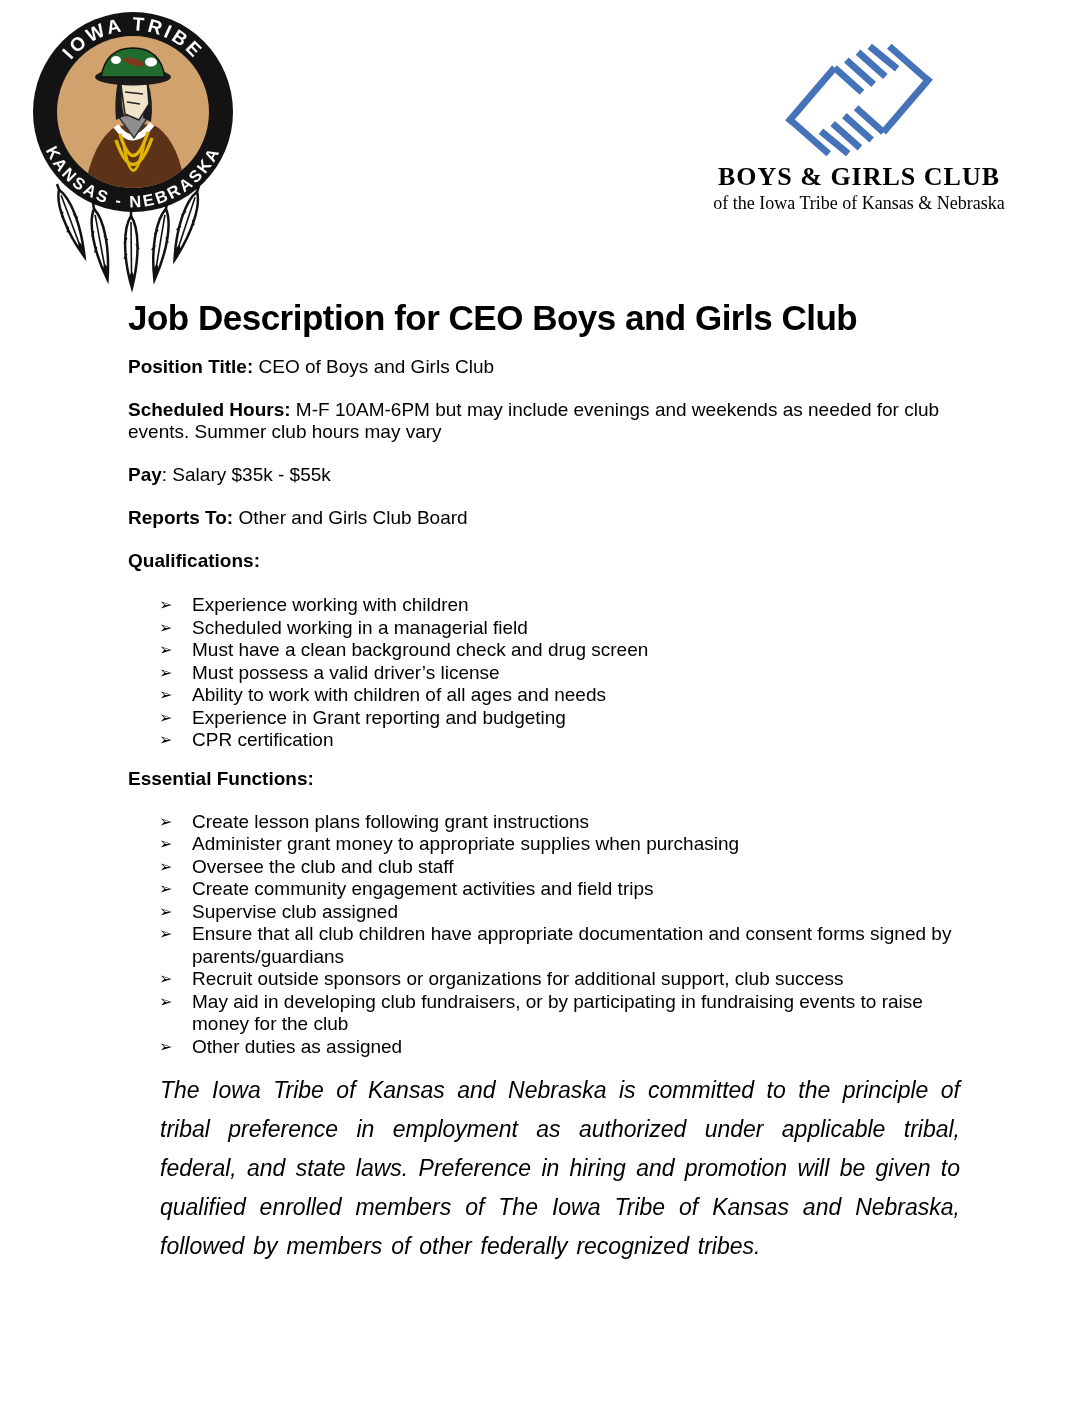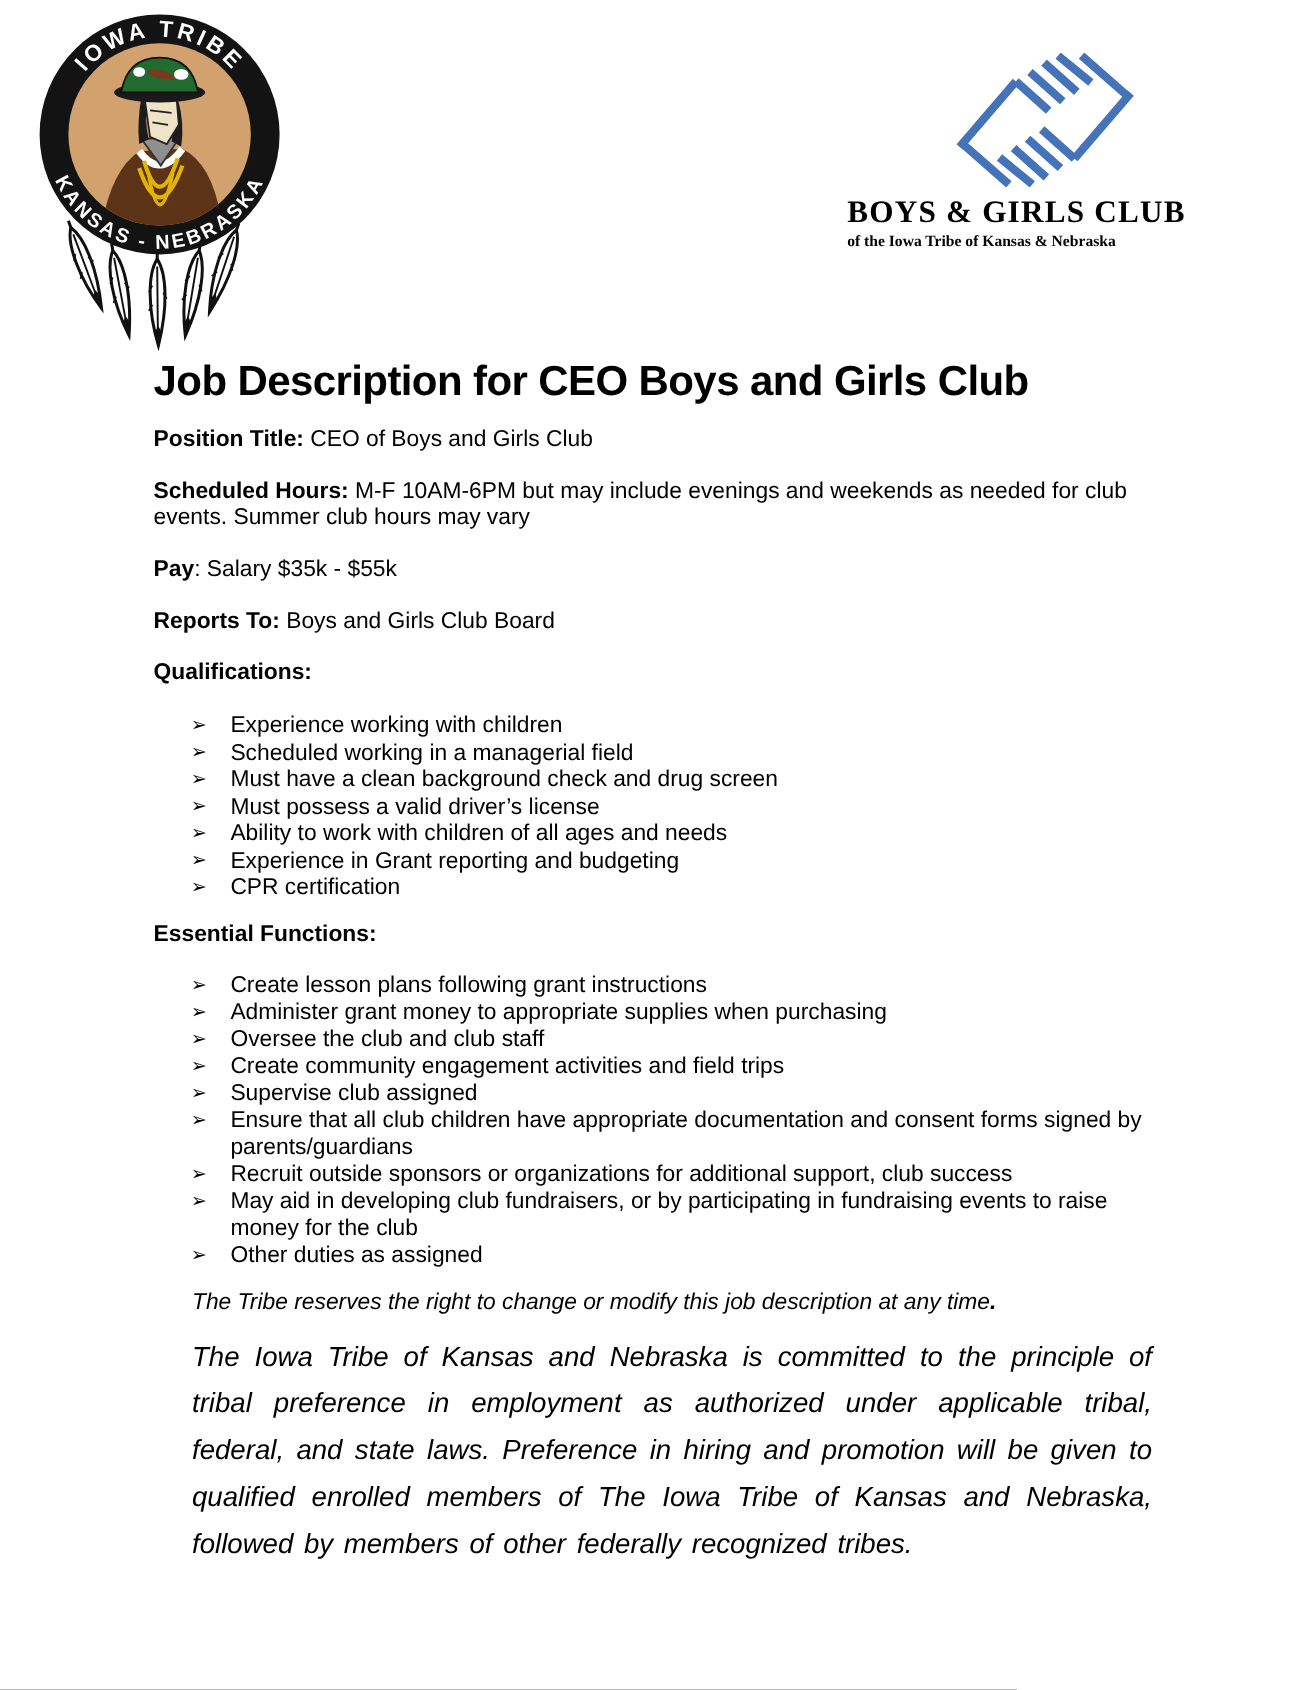--- a/index.html
+++ b/index.html
@@ -11,32 +11,32 @@
     margin: 0 auto;
     background: #ffffff;
     font-family: "Liberation Sans", sans-serif;
     color: #000;
     overflow: hidden;
   }
   
   .header { position: relative; height: 292px; }
   .tribe-logo { position: absolute; left: 30px; top: 6px; }
   .bgc-logo {
-    position: absolute; right: 52px; top: 44px; width: 330px;
-    text-align: left;
+    position: absolute; right: 64px; top: 44px; width: 330px;
+    text-align: center;
   }
   .bgc-hands { display:block; margin: 0 auto 6px auto; }
   .bgc-name {
     font-family: "Liberation Serif", serif;
     font-weight: bold; font-size: 26px; letter-spacing: 1px;
     white-space: nowrap;
   }
   .bgc-sub {
     font-family: "Liberation Serif", serif;
-    font-size: 13px; margin-top: 1px; white-space: nowrap; font-weight: bold;
+    font-size: 18px; margin-top: 1px; white-space: nowrap;
   }
   
   .main { margin: 0 112px 0 128px; }
   h1.title {
     font-size: 35px; line-height: 40px; font-weight: bold;
     margin: 6px 0 18px 0; letter-spacing: -0.5px; white-space: nowrap;
   }
   .field, .section-heading {
     font-size: 19px; line-height: 22px; margin: 0 0 21px 0;
   }
@@ -137,21 +137,21 @@
   <div class="main">
 
     <h1 class="title">Job Description for CEO Boys and Girls Club</h1>
 
     <p class="field"><span class="lbl">Position Title:</span><span> CEO of Boys and Girls Club</span></p>
 
     <p class="field"><span class="lbl">Scheduled Hours:</span><span> M-F 10AM-6PM but may include evenings and weekends as needed for club events. Summer club hours may vary</span></p>
 
     <p class="field"><span class="lbl">Pay</span><span>: Salary $35k - $55k</span></p>
 
-    <p class="field"><span class="lbl">Reports To:</span><span> Boys and Girls Club Board</span></p>
+    <p class="field"><span class="lbl">Reports To:</span><span> Other and Girls Club Board</span></p>
 
     <p class="section-heading">Qualifications:</p>
 
     <ul class="arrow-list">
 
         <li>
           <span class="bullet">➢</span>
           <span class="li-text">Experience working with children</span>
         </li>
 
@@ -230,18 +230,17 @@
           <span class="li-text">May aid in developing club fundraisers, or by participating in fundraising events to raise money for the club</span>
         </li>
 
         <li>
           <span class="bullet">➢</span>
           <span class="li-text">Other duties as assigned</span>
         </li>
       </ul>
 
     <div class="footnotes">
-      <p class="foot-p1"><span>The Tribe reserves the right to change or modify this job description at any time</span><span class="bold-period">.</span></p>
       <p class="foot-p2">The Iowa Tribe of Kansas and Nebraska is committed to the principle of tribal preference in employment as authorized under applicable tribal, federal, and state laws. Preference in hiring and promotion will be given to qualified enrolled members of The Iowa Tribe of Kansas and Nebraska, followed by members of other federally recognized tribes.</p>
     </div>
 
   </div>
 </div>
 
 </body></html>

